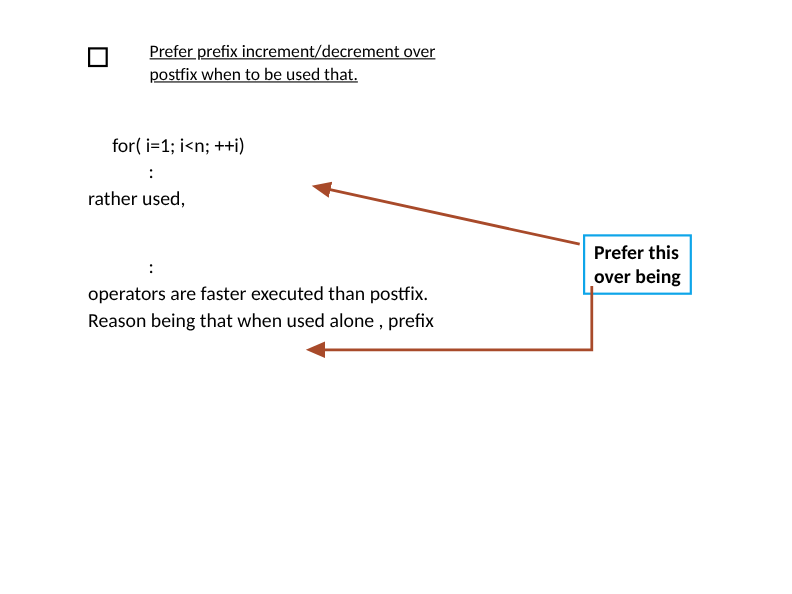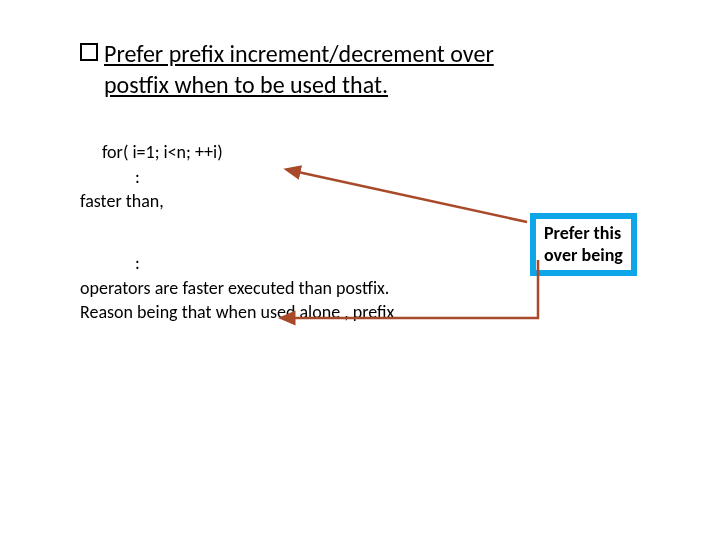--- a/index.html
+++ b/index.html
@@ -27,34 +27,35 @@
   }
   .square {
     width: 14px;
     height: 14px;
     border: 2px solid #000;
     margin-right: 6px;
     margin-top: 5px;
     flex: 0 0 auto;
   }
   .title {
-    font-size: 24px;
+    font-size: 16px;
     line-height: 1.3;
     text-decoration: underline;
+    margin-left: 32px;
   }
   .body {
     font-size: 18px;
     line-height: 1.35;
     margin-top: 40px;
   }
   .indent1 { padding-left: 22px; }
   .indent2 { padding-left: 55px; }
   .callout {
     position: absolute;
-    border: 6px solid #0ea5e9;
+    border: 2px solid #0ea5e9;
     padding: 4px 8px;
     font-size: 18px;
     font-weight: bold;
     line-height: 1.2;
     background: #fff;
   }
   svg.arrows {
     position: absolute;
     top: 0;
     left: 0;
@@ -72,21 +73,21 @@
     <div class="square"></div>
     <div class="title">
       <span>Prefer prefix increment/decrement over</span><br>
       <span>postfix when to be used that.</span>
     </div>
   </div>
 
   <div class="body">
     <div class="indent1">for( i=1; i&lt;n; ++i)</div>
     <div class="indent2">:</div>
-    <div>faster than,</div>
+    <div>rather used,</div>
     <div style="height:38px"></div>
     <div class="indent2">:</div>
     <div>operators are faster executed than postfix.</div>
     <div>Reason being that when used alone , prefix</div>
   </div>
 
   <div class="callout" style="top:213px; left:530px;">
     <span>Prefer this</span><br>
     <span>over being</span>
   </div>

